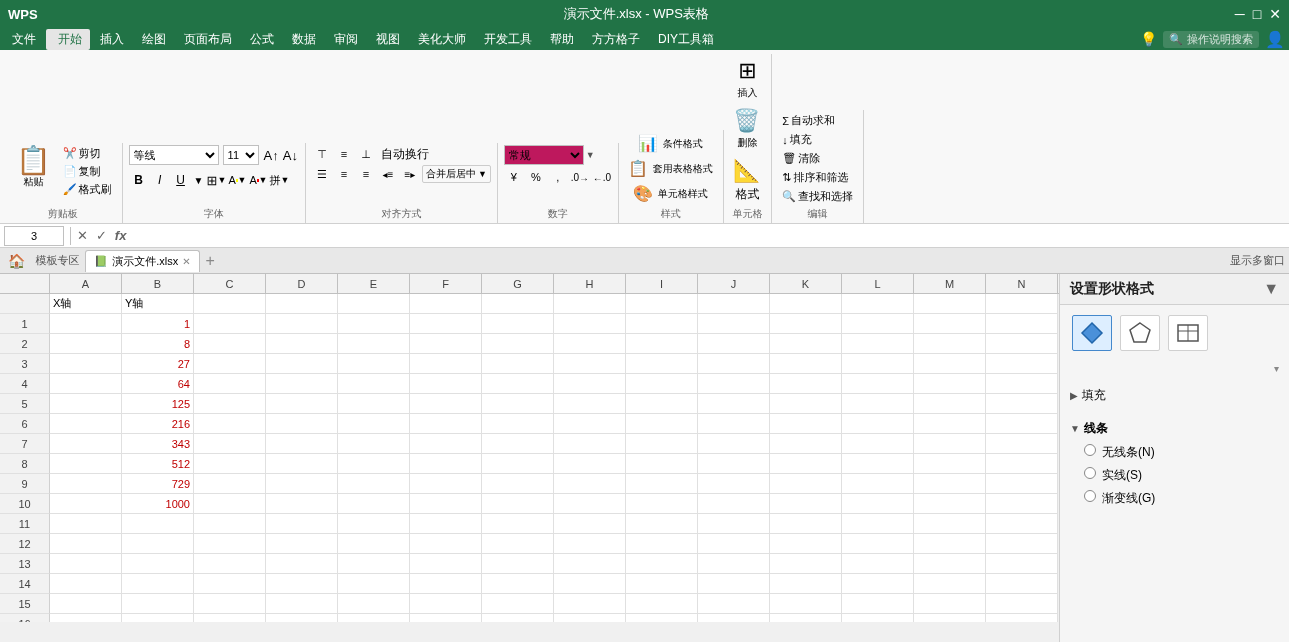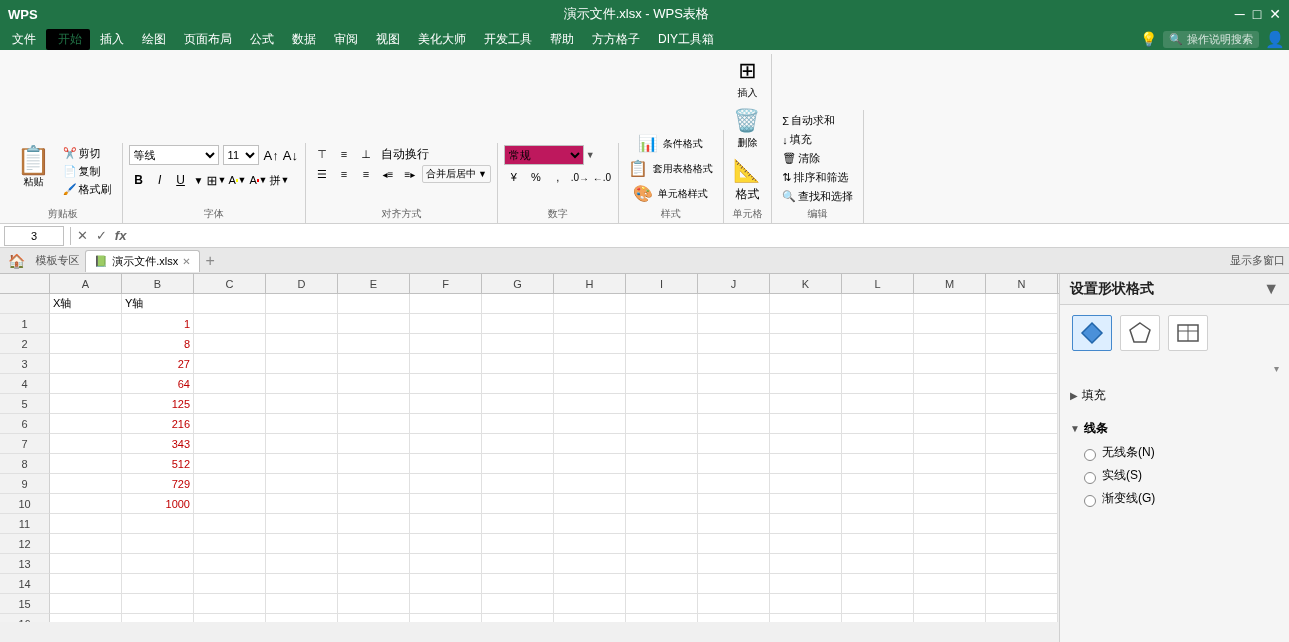--- a/index.html
+++ b/index.html
@@ -28,21 +28,21 @@
       align-items: center;
       padding: 0 4px;
       gap: 2px;
     }
     .menu-item {
       padding: 2px 8px;
       font-size: 12px;
       cursor: pointer;
       border-radius: 2px;
     }
-    .menu-item.active { background: #000000; color: #217346; padding-left: 12px; }
+    .menu-item.active { background: #e5e5e5; color: #217346; padding-left: 12px; }
 
     
     .ribbon {
       background: #f8f8f8;
       border-bottom: 1px solid #d0d0d0;
       padding: 4px 4px 0;
       display: flex;
       align-items: flex-end;
       gap: 0;
       min-height: 90px;
@@ -311,21 +311,21 @@
       align-items: center;
       padding: 4px 10px;
       cursor: pointer;
       font-size: 12px;
       gap: 4px;
     }
     .section-arrow { font-size: 10px; color: #555; }
 
     .radio-option {
       display: flex;
-      align-items: flex-end;
+      align-items: flex-start;
       padding: 3px 24px;
       gap: 6px;
       font-size: 12px;
       cursor: pointer;
     }
     .radio-circle {
       width: 12px; height: 12px;
       border-radius: 50%;
       border: 1px solid #888;
       background: white;

